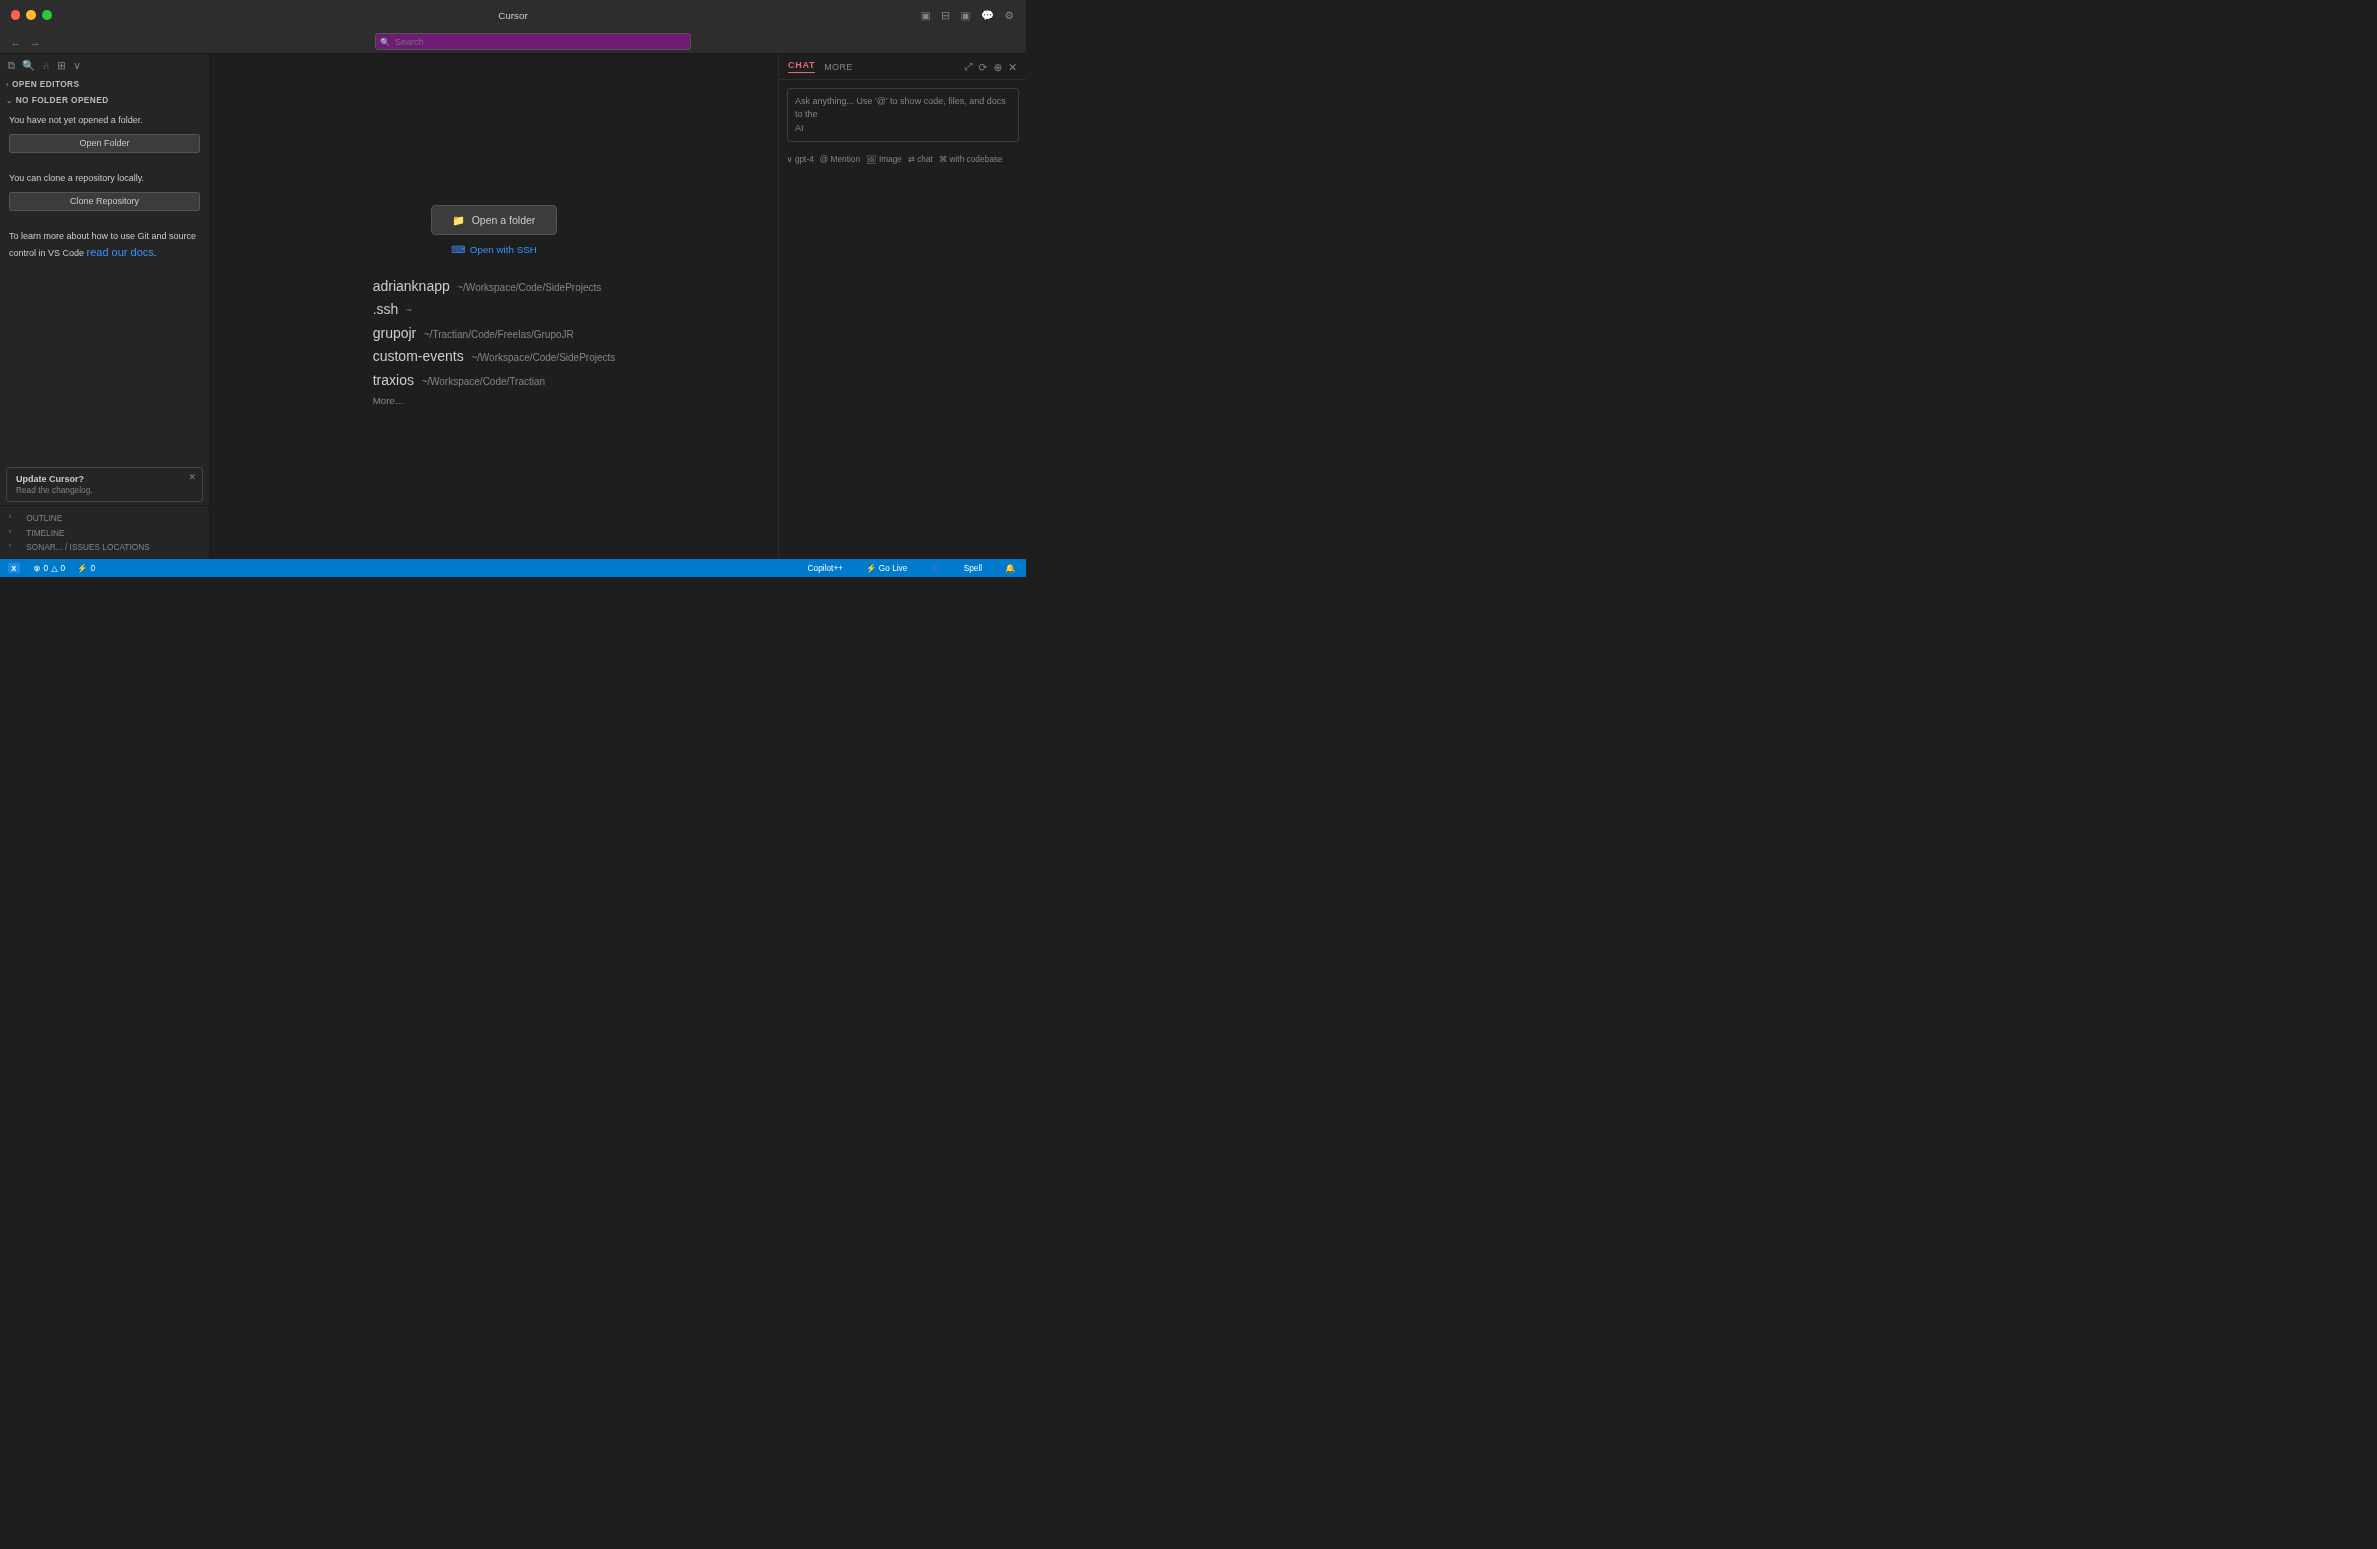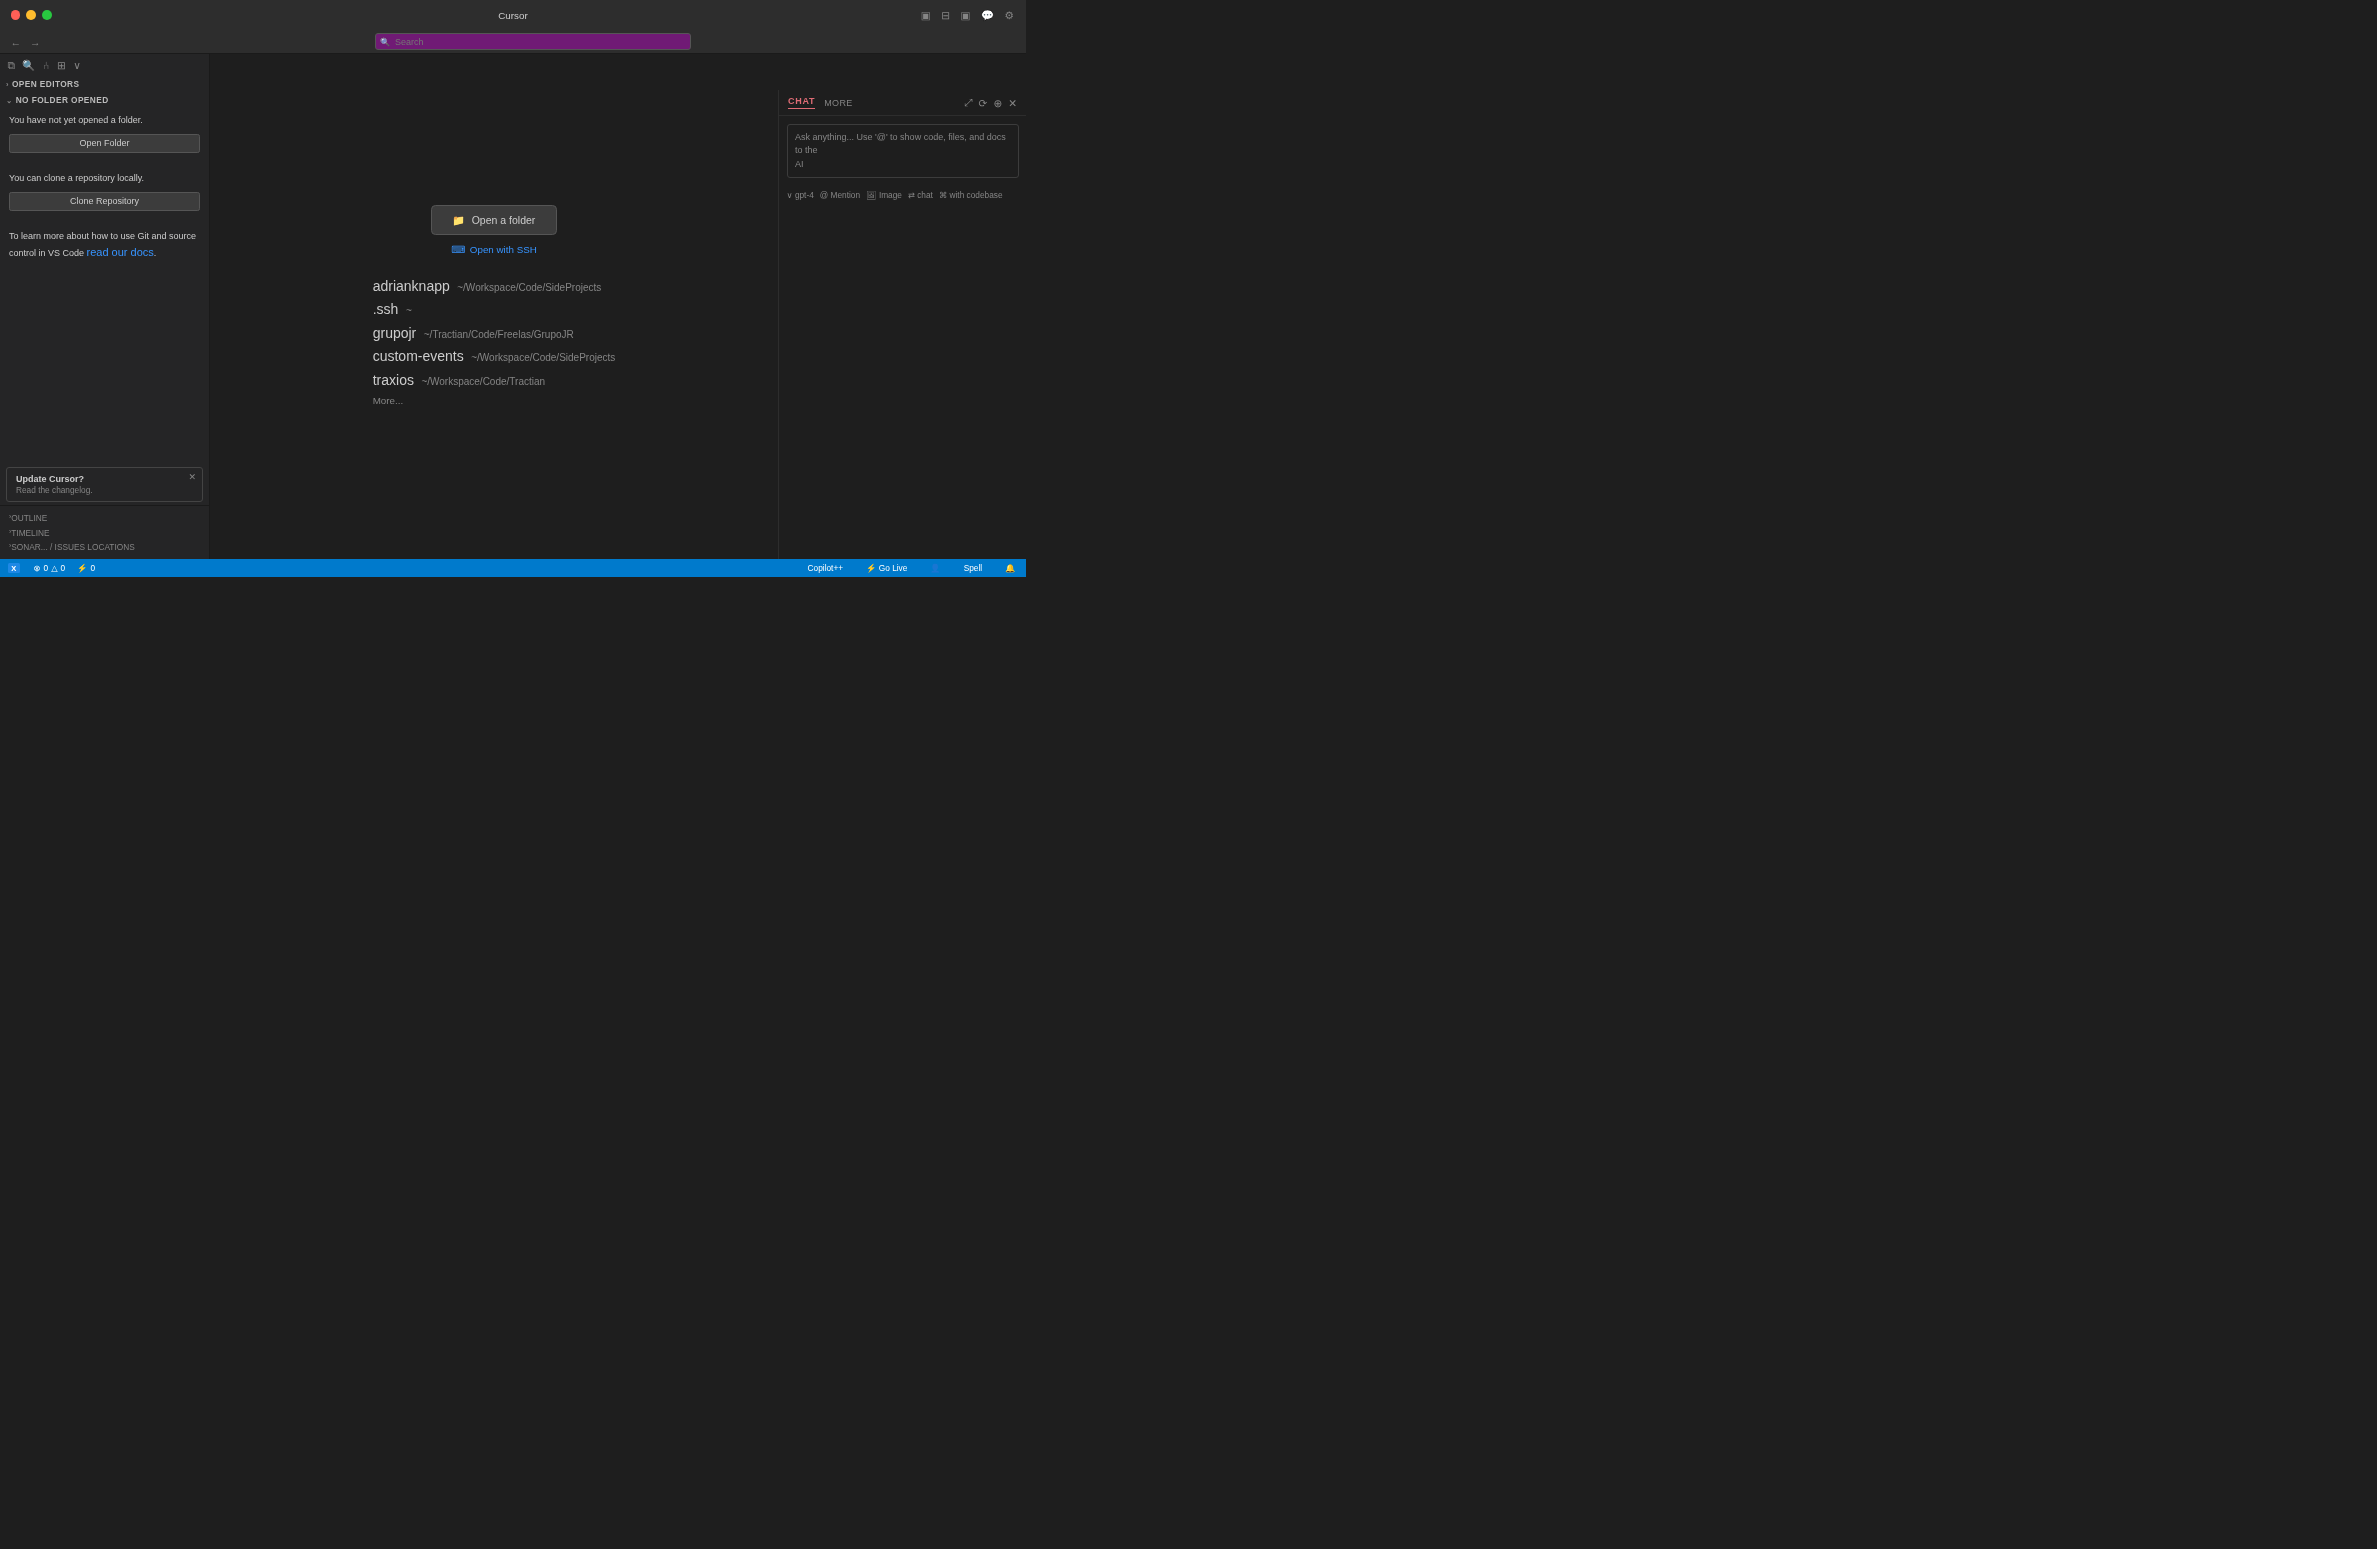--- a/index.html
+++ b/index.html
@@ -182,21 +182,21 @@
       padding: 4.5px 6px;
       border-top: 0.8px solid #1a1a1a;
     }
     .sidebar-bottom-item {
       font-size: 8.3px;
       color: #858585;
       padding: 2.3px 3px;
       cursor: pointer;
       display: flex;
       align-items: flex-start;
-      gap: 0;
+      gap: 15px;
     }
     .sidebar-bottom-item .chevron { font-size: 6.8px; }
 
     
     .update-notification {
       background: #252526;
       border: 0.8px solid #444;
       border-radius: 3px;
       padding: 6px 9px;
       margin: 3px 6px;
@@ -290,21 +290,20 @@
     }
 
     
     .chat-panel {
       width: 248px;
       background: #1e1e1e;
       border-left: 0.8px solid #2d2d2d;
       display: flex;
       flex-direction: column;
       flex-shrink: 0;
-      margin-top: 36px;
     }
     .chat-header {
       display: flex;
       align-items: center;
       padding: 6px 9px;
       border-bottom: 0.8px solid #2d2d2d;
       gap: 9px;
       flex-shrink: 0;
     }
     .chat-tab {

